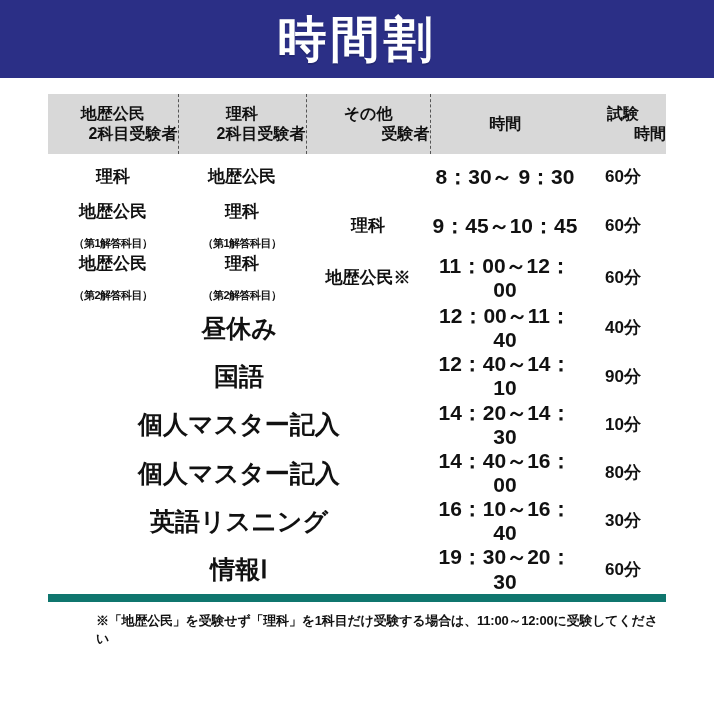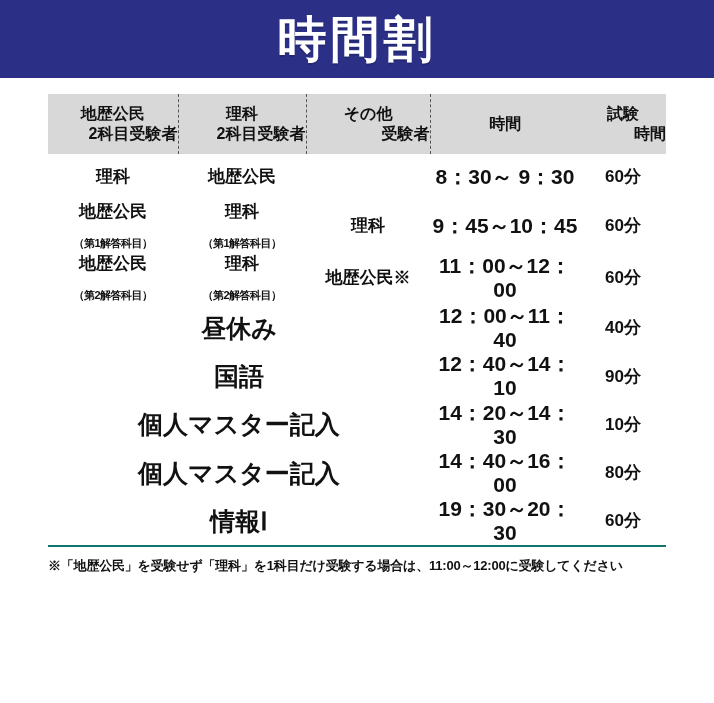--- a/index.html
+++ b/index.html
@@ -85,28 +85,29 @@
     display: block;
     font-size: 11px;
     font-weight: bold;
     letter-spacing: -0.5px;
     margin-top: 15px;
   }
   td.sep-r { border-right: 1px dashed #555; }
   td.time { font-size: 21px; font-weight: bold; letter-spacing: 0px; }
   td.dur { font-size: 17px; font-weight: bold; }
   td.span3 { font-size: 25px; font-weight: bold; }
-  tbody tr:last-child td { border-bottom: 2px solid #0f766e; }
+  tbody tr:last-child td { border-bottom: 8px solid #0f766e; }
 
   .footnote {
     padding: 10px 48px 0 48px;
     font-size: 13px;
     font-weight: bold;
     color: #111;
     letter-spacing: -0.2px;
+    margin-left: 48px;
   }
 </style>
 </head>
 <body>
 
 <div class="page">
 
   <div class="banner">
     <div class="banner-title">時間割</div>
   </div>
@@ -208,20 +209,25 @@
           <td class="time">14：20～14：30</td>
           <td class="dur">10分</td>
         </tr>
 
         <tr>
           <td class="span3 sep-r" colspan="3">個人マスター記入</td>
           <td class="time">14：40～16：00</td>
           <td class="dur">80分</td>
         </tr>
 
+        <tr>
+          <td class="span3 sep-r" colspan="3">英語リスニング</td>
+          <td class="time">16：10～16：40</td>
+          <td class="dur">30分</td>
+        </tr>
 
 
 
         <tr>
           <td class="span3 sep-r" colspan="3">情報Ⅰ</td>
           <td class="time">19：30～20：30</td>
           <td class="dur">60分</td>
         </tr>
 
       </tbody>

